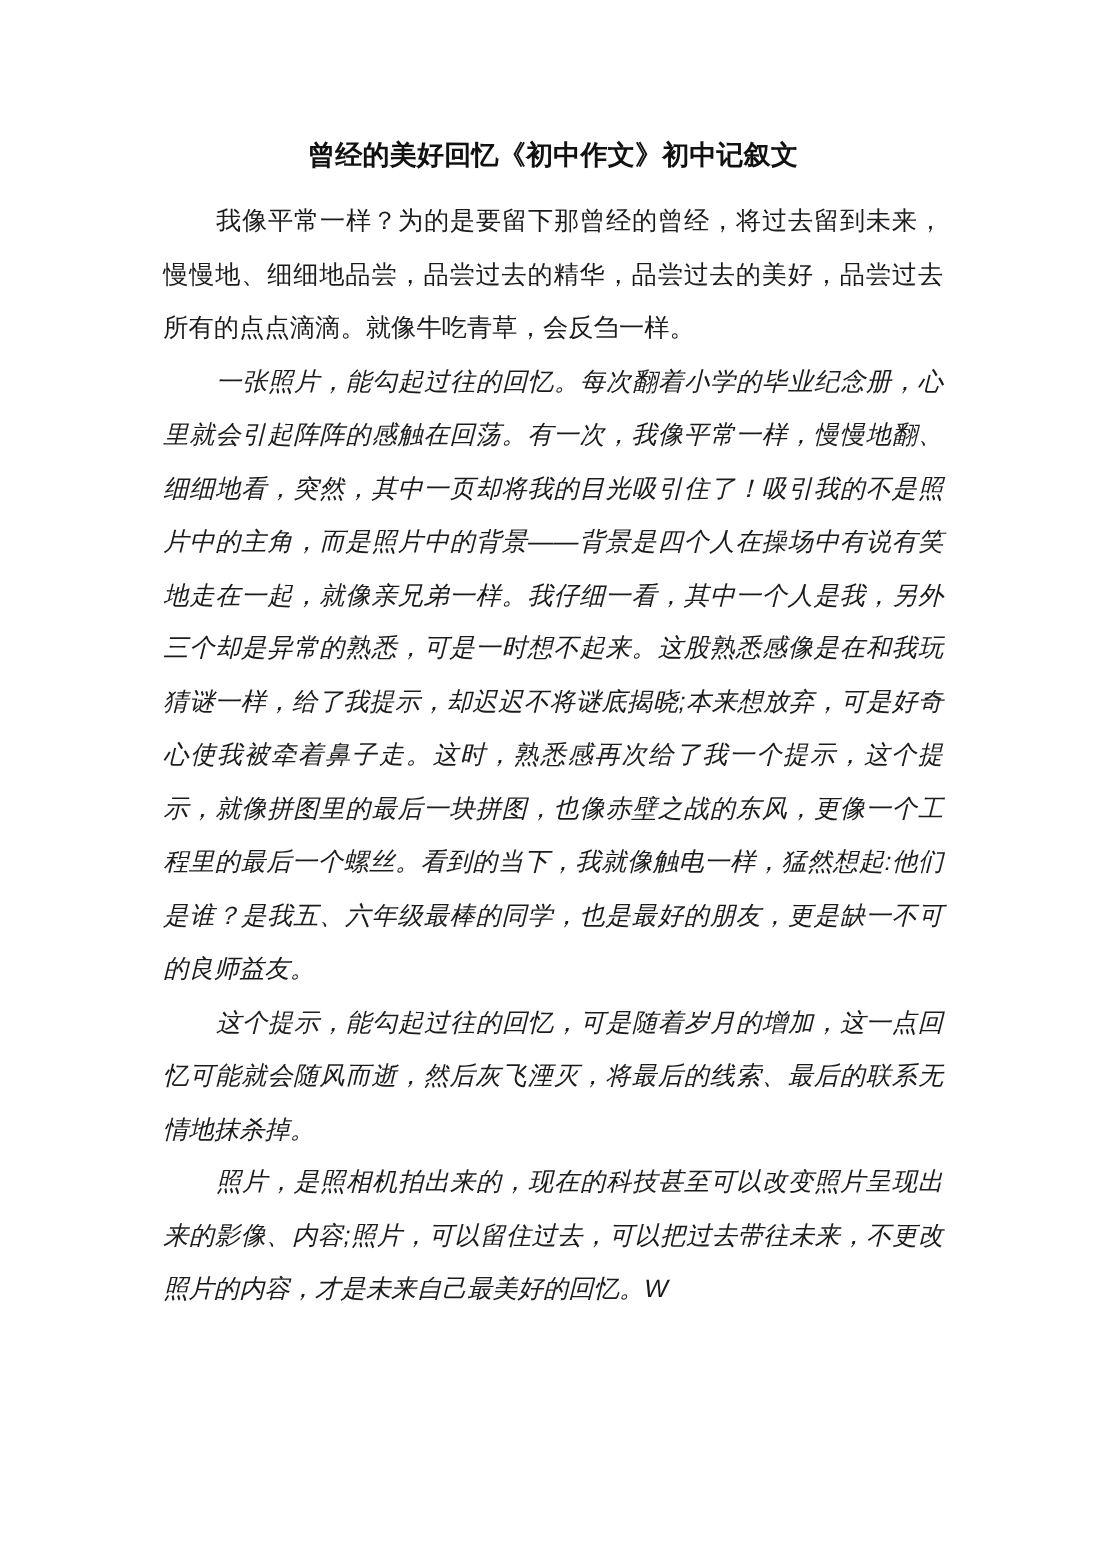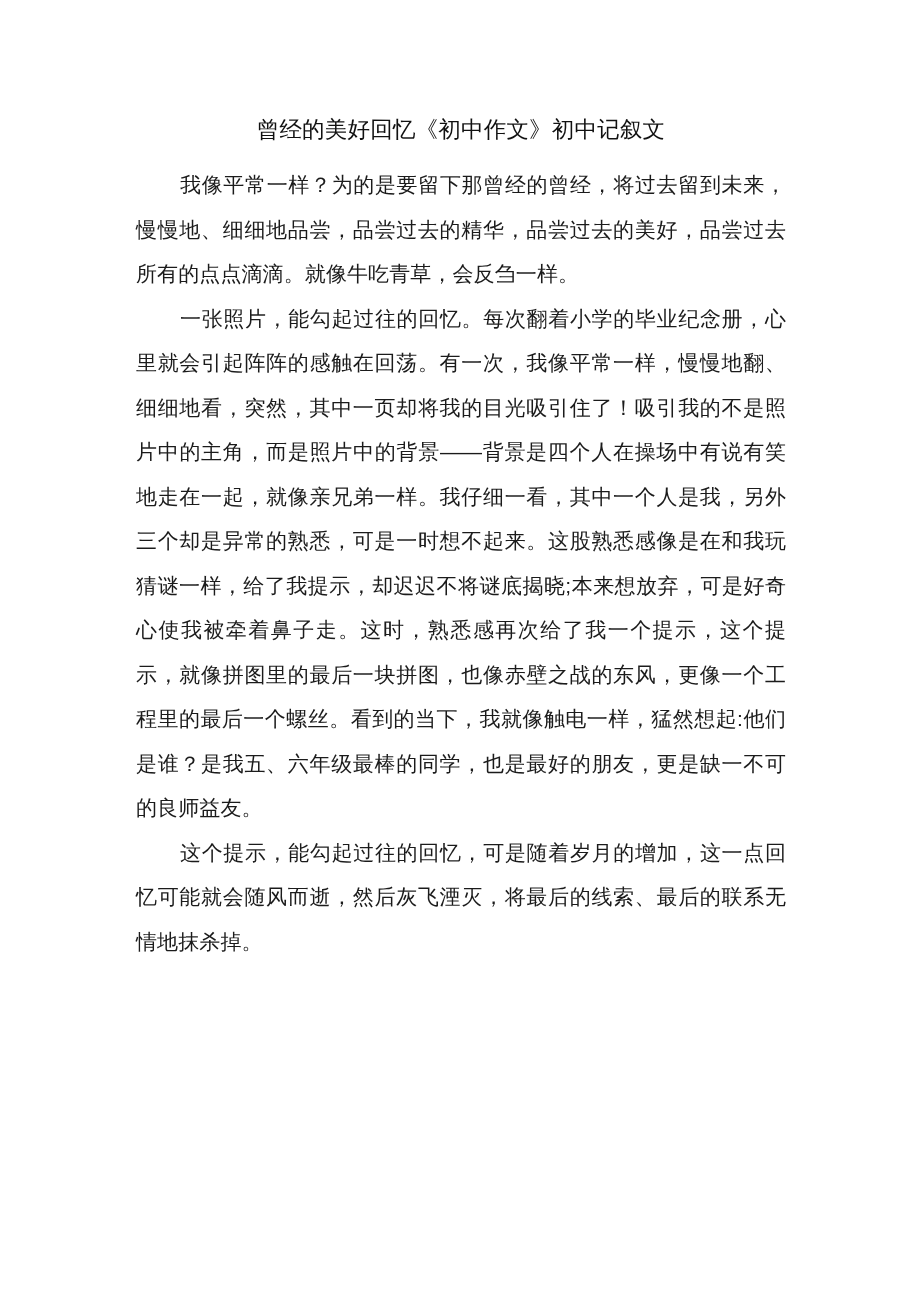--- a/index.html
+++ b/index.html
@@ -23,46 +23,48 @@
     box-sizing: border-box;
   }
   .doc-body {
     position: absolute;
     left: 136px;
     top: 108px;
     width: 650px;
   }
   .doc-title {
     font-size: 22.5px;
-    font-weight: normal;
+    font-weight: bold;
     text-align: center;
     line-height: 44px;
     margin: 0 0 11px 0;
     letter-spacing: 0.2px;
     color: #111111;
     white-space: nowrap;
   }
   .doc-para {
     font-size: 21px;
     line-height: 44.5px;
     margin: 0;
     text-align: justify;
     text-justify: inter-character;
     text-indent: 44px;
     color: #1b1b1b;
     letter-spacing: 0.1px;
     word-break: break-all;
   }
   .doc-para + .doc-para {
     margin-top: 0px;
+    font-style: italic;
   }
 </style>
 </head>
 <body>
 
 <div class="page">
   <div class="doc-body">
     <h1 class="doc-title">曾经的美好回忆《初中作文》初中记叙文</h1>
     <p class="doc-para">我像平常一样？为的是要留下那曾经的曾经，将过去留到未来，慢慢地、细细地品尝，品尝过去的精华，品尝过去的美好，品尝过去所有的点点滴滴。就像牛吃青草，会反刍一样。</p>
     <p class="doc-para">一张照片，能勾起过往的回忆。每次翻着小学的毕业纪念册，心里就会引起阵阵的感触在回荡。有一次，我像平常一样，慢慢地翻、细细地看，突然，其中一页却将我的目光吸引住了！吸引我的不是照片中的主角，而是照片中的背景——背景是四个人在操场中有说有笑地走在一起，就像亲兄弟一样。我仔细一看，其中一个人是我，另外三个却是异常的熟悉，可是一时想不起来。这股熟悉感像是在和我玩猜谜一样，给了我提示，却迟迟不将谜底揭晓;本来想放弃，可是好奇心使我被牵着鼻子走。这时，熟悉感再次给了我一个提示，这个提示，就像拼图里的最后一块拼图，也像赤壁之战的东风，更像一个工程里的最后一个螺丝。看到的当下，我就像触电一样，猛然想起:他们是谁？是我五、六年级最棒的同学，也是最好的朋友，更是缺一不可的良师益友。</p>
     <p class="doc-para">这个提示，能勾起过往的回忆，可是随着岁月的增加，这一点回忆可能就会随风而逝，然后灰飞湮灭，将最后的线索、最后的联系无情地抹杀掉。</p>
+    <p class="doc-para">照片，是照相机拍出来的，现在的科技甚至可以改变照片呈现出来的影像、内容;照片，可以留住过去，可以把过去带往未来，不更改照片的内容，才是未来自己最美好的回忆。W</p>
   </div>
 </div>
 
 </body></html>

